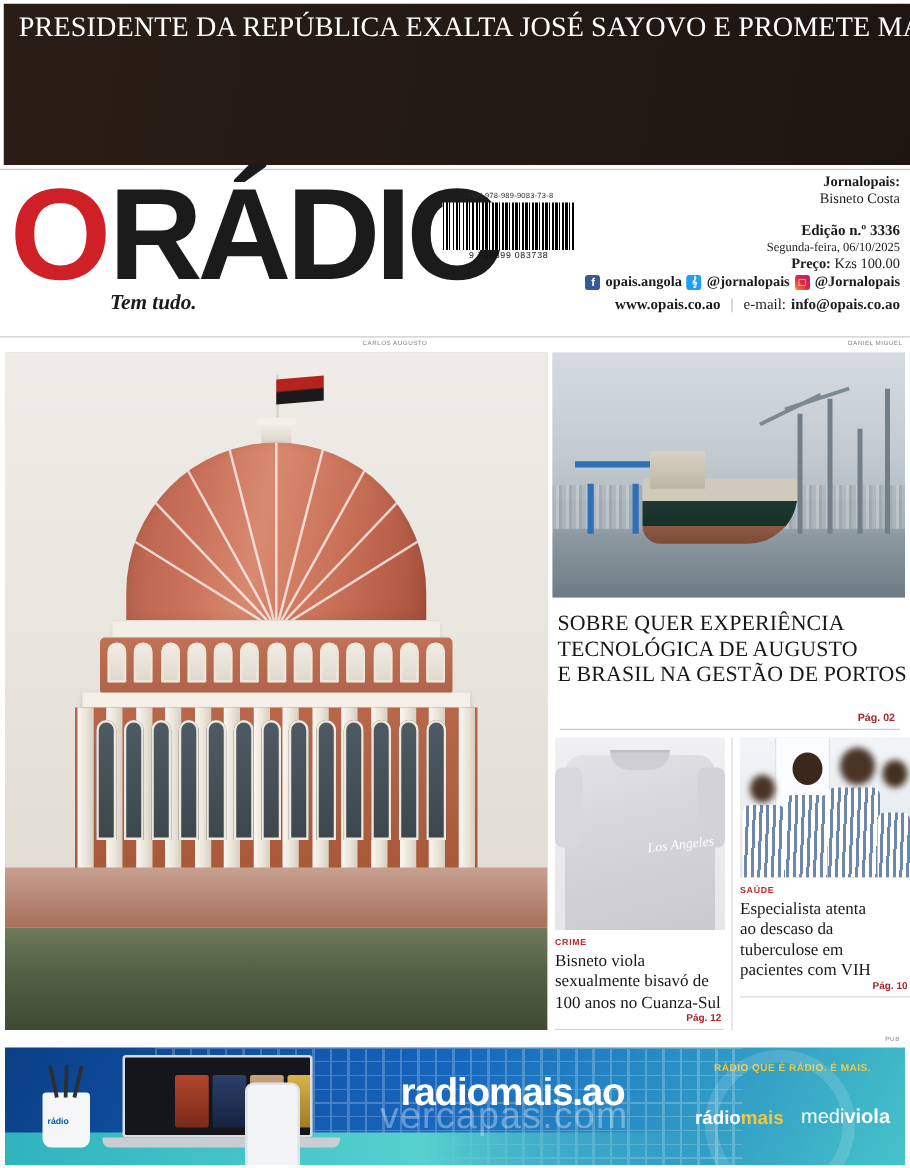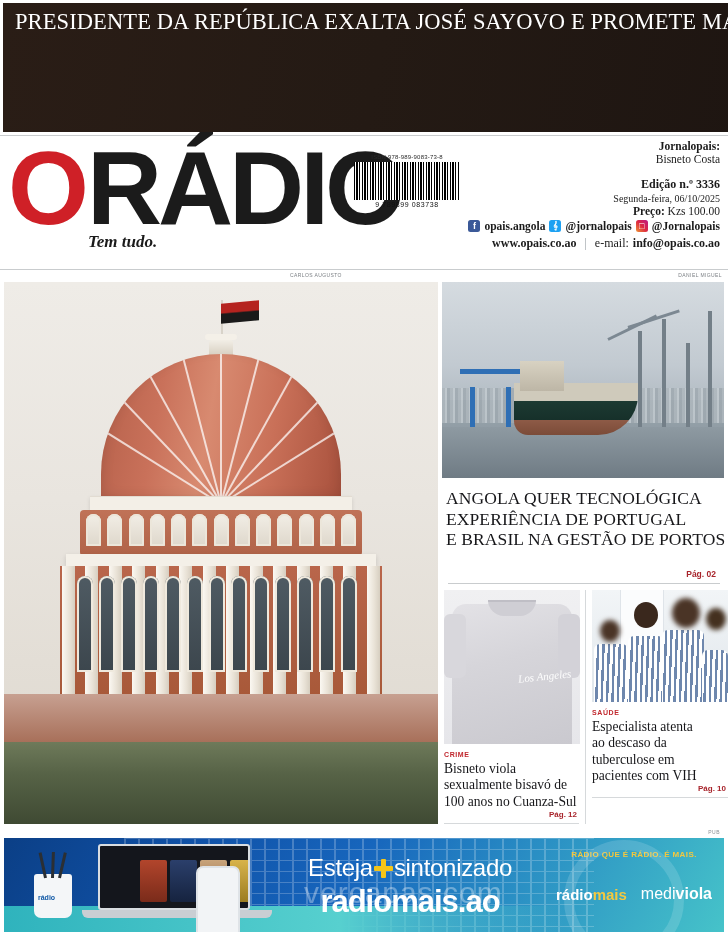--- a/index.html
+++ b/index.html
@@ -434,22 +434,22 @@
         <div class="pp-crane" style="left:196px; height:96px;"></div>
         <div class="pp-crane" style="left:220px; height:108px;"></div>
         <div class="pp-crane" style="left:244px; height:84px;"></div>
         <div class="pp-crane" style="left:266px; height:116px;"></div>
         <div class="pp-crane-arm" style="left:166px; top:56px; transform:rotate(-26deg);"></div>
         <div class="pp-crane-arm" style="left:186px; top:44px; transform:rotate(-18deg);"></div>
       </div>
 
       <div class="rhead">
         <h3>
-          <span class="ln">ANGOLA QUER TECNOLÓGICA</span>
-          <span class="ln">EXPERIÊNCIA DE PORTUGAL</span>
+          <span class="ln">SOBRE QUER EXPERIÊNCIA</span>
+          <span class="ln">TECNOLÓGICA DE AUGUSTO</span>
           <span class="ln">E BRASIL NA GESTÃO DE PORTOS</span>
         </h3>
         <div class="pag02">Pág. 02</div>
         <div class="rhead-rule"></div>
       </div>
 
       <div class="rbottom">
 
         <div class="rb-col left-sep">
           <div class="tshirt-photo">
@@ -520,25 +520,20 @@
           <div class="lap-card" style="background:linear-gradient(180deg,#2b3f6b,#16233f);"></div>
           <div class="lap-card" style="background:linear-gradient(180deg,#c8a37a,#8a6243);"></div>
           <div class="lap-card" style="background:linear-gradient(180deg,#d8b34a,#9b7c21);"></div>
         </div>
       </div>
       <div class="lap-base"></div>
     </div>
     <div class="ad-phone"></div>
 
     <div class="ad-txt">
-      <div class="ad-l1">
-        <span>Esteja</span>
-        <span class="ad-plus"></span>
-        <span>sintonizado</span>
-      </div>
       <div class="ad-l2">radiomais.ao</div>
     </div>
 
     <div class="wmk">vercapas.com</div>
 
     <div class="ad-right">
       <div class="ad-slogan">RÁDIO QUE É RÁDIO. É MAIS.</div>
       <div class="ad-logos">
         <div class="lg-radiomais"><span>rádio</span><i>mais</i></div>
         <div class="lg-medianova"><span>medi</span><b>viola</b></div>

